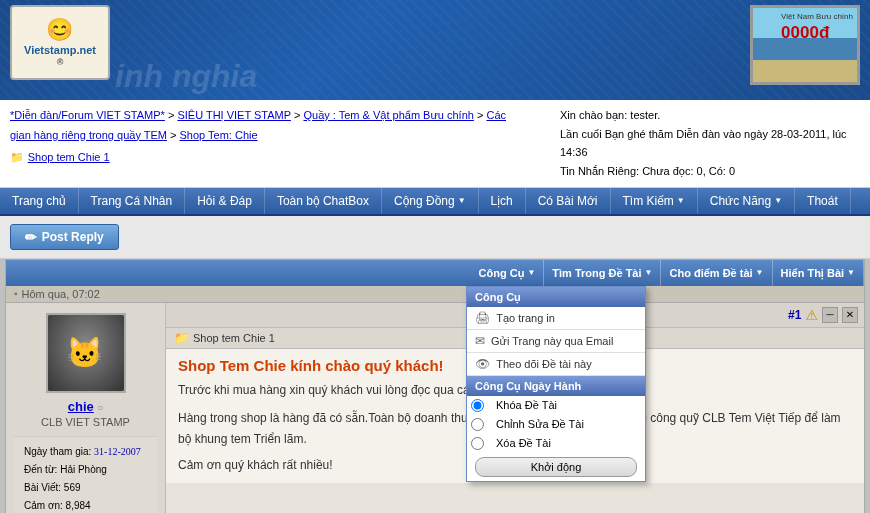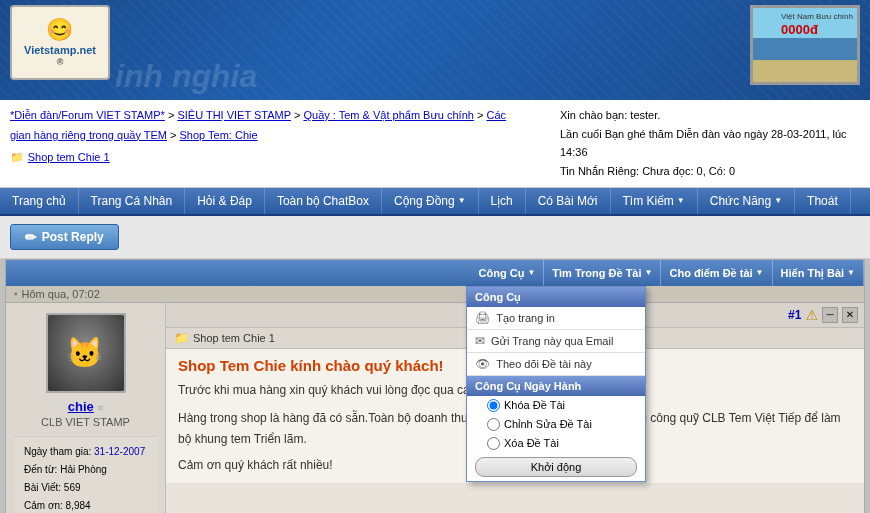--- a/index.html
+++ b/index.html
@@ -46,21 +46,21 @@
       display: flex; align-items: center; justify-content: center;
       font-size: 10px; color: #555; overflow: hidden;
     }
     .stamp-img {
       width: 100%; height: 100%;
       background: linear-gradient(180deg, #87CEEB 0%, #87CEEB 40%, #4682B4 41%, #4682B4 70%, #c8b87a 71%);
       position: relative; display: flex; align-items: flex-start; justify-content: flex-end;
       padding: 4px;
     }
     .stamp-text { font-size: 8px; color: #333; text-align: left; line-height: 1.3; }
-    .stamp-value { font-size: 13px; color: #cc0000; font-weight: bold; }
+    .stamp-value { font-size: 17px; color: #cc0000; font-weight: bold; }
     .header-left-text {
       position: absolute; left: 115px; bottom: 5px;
       font-size: 32px; font-weight: bold; color: rgba(255,255,255,0.15);
       font-style: italic;
     }
 
     
     .info-bar {
       background: #fff;
       border-bottom: 1px solid #ccc;
@@ -211,21 +211,21 @@
       cursor: pointer; border-bottom: 1px solid #e0e0e0;
     }
     .dropdown-item-icon { font-size: 12px; color: #666; }
 
     
     .admin-section {
       background: linear-gradient(180deg, #7a9ad8 0%, #4a6ab0 100%);
       color: #fff; font-size: 11px; font-weight: bold;
       padding: 4px 8px;
     }
-    .radio-option { display: flex; align-items: center; gap: 4px; padding: 3px 20px; font-size: 11px; }
+    .radio-option { display: flex; align-items: center; gap: 12px; padding: 3px 4px; font-size: 11px; }
     .radio-option input { cursor: pointer; }
     .khoi-dong-btn {
       margin: 4px 8px;
       background: linear-gradient(180deg, #f0f0f0 0%, #d8d8d8 100%);
       border: 1px solid #999; border-radius: 9px;
       font-size: 11px; padding: 3px 14px; cursor: pointer;
       display: block; width: calc(100% - 16px);
     }
 
     
@@ -380,21 +380,21 @@
       </div>
       <div>
         <a href="#" style="color:#00c;font-weight:bold;font-size:13px;">chie</a>
         <span style="color:#888;font-size:10px;"> ○</span>
       </div>
       <div class="user-group">CLB VIET STAMP</div>
 
       <div class="user-stats" style="width:100%;margin-top:8px;font-size:10px;line-height:1.8;text-align:left;">
         <div>
           <span>Ngày tham gia:</span>
-          <span style="color:#00a;">31-12-2007</span>
+          <span style="color:#00a;font-family:Liberation Serif, serif;">31-12-2007</span>
         </div>
         <div>
           <span>Đến từ:</span>
           <span>Hải Phòng</span>
         </div>
         <div>
           <span>Bài Viết:</span>
           <span>569</span>
         </div>
         <div>

